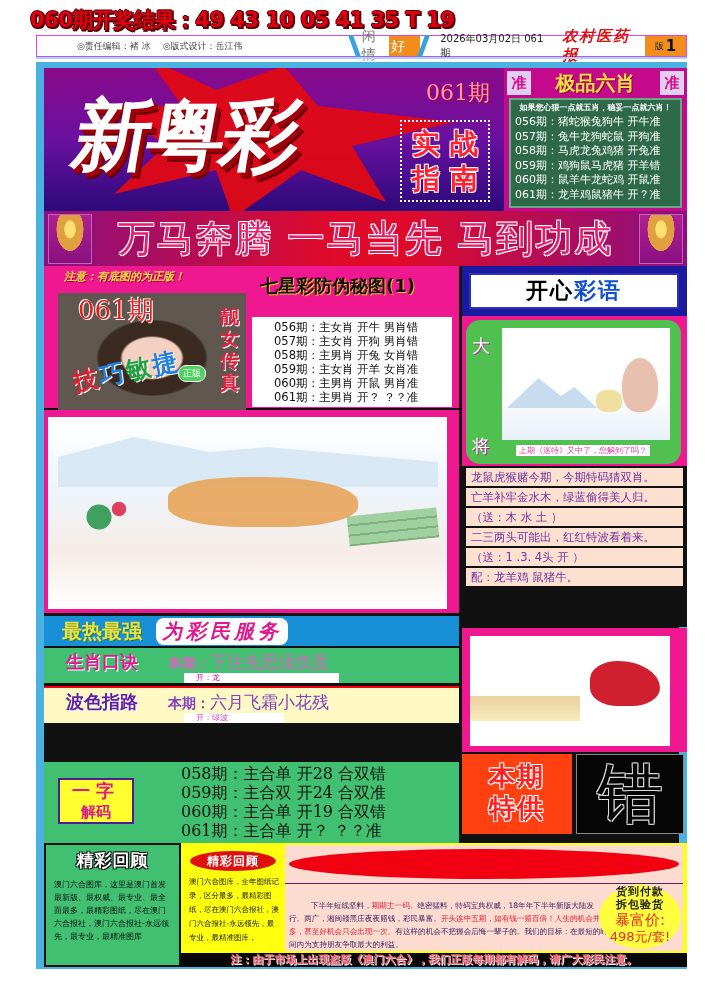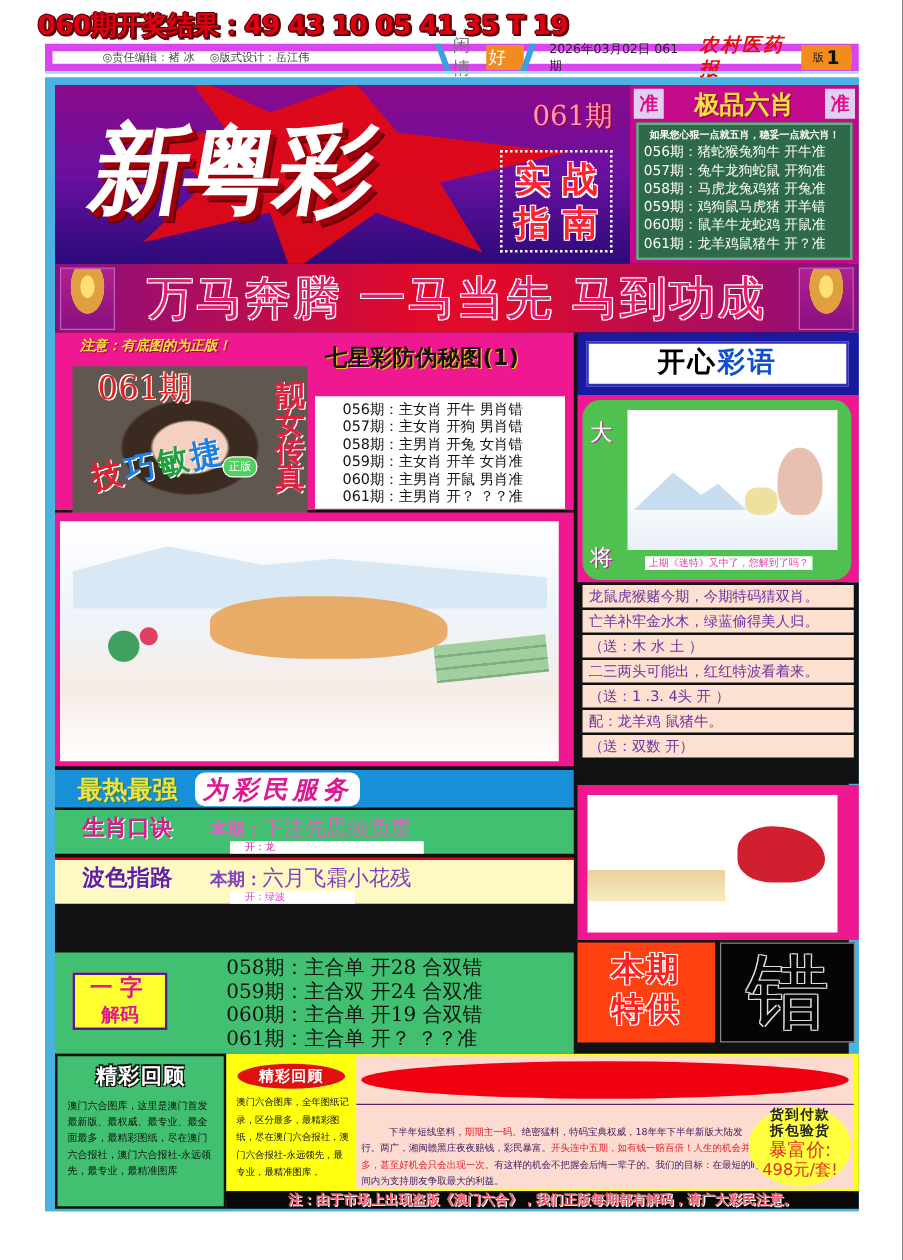--- a/index.html
+++ b/index.html
@@ -1,21 +1,21 @@
 <!DOCTYPE html>
 <html><head>
 <meta charset="utf-8">
 <style>
   * { box-sizing: border-box; margin: 0; padding: 0; }
   body { width: 722px; height: 1008px; background: #ffffff; font-family: "DejaVu Sans", sans-serif; position: relative; overflow: hidden; }
 
   .result-title { position: absolute; left: 30px; top: 6px; font-family: "DejaVu Sans", sans-serif; font-weight: bold; font-size: 21px; color: #e00010; letter-spacing: -0.5px;
     text-shadow: 2px 0 0 #5a0008, -1px 0 0 #5a0008, 0 2px 0 #5a0008, 0 -1px 0 #5a0008, 2px 2px 0 #5a0008; }
 
-  .masthead { position: absolute; left: 36px; top: 35px; width: 651px; height: 22px; border: 6px solid #d946ef; background: #fff; display: flex; align-items: center; font-size: 9px; color: #333; }
+  .masthead { position: absolute; left: 36px; top: 35px; width: 651px; height: 22px; border: 1px solid #d946ef; background: #fff; display: flex; align-items: center; font-size: 9px; color: #333; }
   .masthead .editors { margin-left: 40px; display: flex; gap: 12px; width: 270px; color: #444; }
   .masthead .brand { position: relative; width: 64px; height: 22px; display: flex; align-items: center; margin-left: 18px; }
   .masthead .brand .slash-l { position: absolute; left: -6px; top: 0; width: 5px; height: 22px; background: #3aa0e0; transform: skewX(20deg); }
   .masthead .brand .slash-r { position: absolute; right: -6px; top: 0; width: 5px; height: 22px; background: #3aa0e0; transform: skewX(-20deg); }
   .masthead .brand .b1 { font-family: "DejaVu Serif", serif; font-size: 14px; color: #777; padding-left: 4px; }
   .masthead .brand .b2 { font-family: "DejaVu Serif", serif; font-size: 14px; color: #fff; background: #f28c1c; padding: 0 2px; height: 20px; line-height: 20px; }
   .masthead .date { margin-left: 20px; font-size: 10px; color: #222; }
   .masthead .paper { margin-left: 12px; font-family: "DejaVu Serif", serif; font-size: 15px; font-weight: bold; color: #e01010; font-style: italic; letter-spacing: 2px; }
   .masthead .page { margin-left: auto; background: #f28c1c; height: 20px; width: 42px; display: flex; align-items: center; justify-content: center; gap: 2px; font-size: 9px; color: #222; }
   .masthead .page b { font-size: 15px; color: #111; }
@@ -47,21 +47,21 @@
   .slogan .buddha { position: absolute; top: 3px; width: 44px; height: 50px; background: radial-gradient(ellipse at 50% 30%, #ffe070 0 18%, #e0a040 20% 45%, transparent 46%), linear-gradient(180deg, #b02090, #8a1080); border: 1px solid #c060c0; }
   .slogan .buddha.l { left: 4px; }
   .slogan .buddha.r { right: 4px; }
   .slogan .text { font-family: "DejaVu Serif", serif; font-size: 37px; color: #e0206a; letter-spacing: 2px; text-shadow: 1px 1px 0 #fff, -1px -1px 0 #fff, 1px -1px 0 #fff, -1px 1px 0 #fff; }
 
   
   .qixing { position: absolute; left: 0; top: 198px; width: 415px; height: 142px; background: #f01890; }
   .qixing .note { position: absolute; left: 20px; top: 3px; color: #f0e040; font-size: 11px; font-weight: bold; font-style: italic; text-shadow: 1px 1px 0 #a00040; }
   .qixing .photo { position: absolute; left: 14px; top: 27px; width: 188px; height: 118px; background: radial-gradient(ellipse at 50% 55%, #f4d0c0 0 22%, #3a2a20 24% 40%, #605850 42%); overflow: hidden; }
   .qixing .photo .iss { position: absolute; left: 20px; top: 0; font-family: "DejaVu Serif", serif; font-size: 26px; color: #e02020; text-shadow: 1px 1px 0 #fff, -1px -1px 0 #fff; }
-  .qixing .photo .side { position: absolute; right: 0; top: 12px; width: 26px; font-weight: bold; font-size: 24px; line-height: 22px; color: #e02040; text-shadow: 1px 1px 0 #fff; }
+  .qixing .photo .side { position: absolute; right: 0; top: 12px; width: 26px; font-weight: bold; font-size: 19px; line-height: 22px; color: #e02040; text-shadow: 1px 1px 0 #fff; }
   .qixing .photo .skill { position: absolute; left: 14px; top: 62px; font-weight: bold; font-size: 25px; letter-spacing: 2px; color: #e02030; transform: rotate(-12deg); text-shadow: 1px 1px 0 #fff; }
   .qixing .photo .skill .b { color: #2080e0; }
   .qixing .photo .skill .g { color: #20a040; }
   .qixing .photo .zb { position: absolute; left: 120px; top: 72px; background: #50d060; color: #fff; font-size: 9px; padding: 1px 4px; border-radius: 8px; border: 1px solid #fff; }
   .qixing .title { position: absolute; left: 216px; top: 8px; font-weight: bold; font-size: 18px; color: #111; text-shadow: 1px 1px 0 #f0c020; }
   .qixing .list { position: absolute; left: 208px; top: 51px; width: 200px; height: 90px; background: #fff; padding: 3px 0 0 22px; }
   .qixing .list div { font-size: 11.5px; line-height: 14px; color: #111; white-space: nowrap; }
 
   .pic1 { position: absolute; left: 0; top: 342px; width: 415px; height: 203px; background: #f01890; }
   .pic1 .canvas { position: absolute; left: 4px; top: 7px; width: 399px; height: 192px; background: linear-gradient(180deg, #fff 0%, #eef4fa 40%, #f6ece6 70%, #fff 100%); overflow: hidden; }
@@ -294,21 +294,20 @@
       <div class="cap">上期《迷特》又中了，您解到了吗？</div>
     </div>
 
     <div class="poem">
       <div>龙鼠虎猴赌今期，今期特码猜双肖。</div>
       <div>亡羊补牢金水木，绿蓝偷得美人归。</div>
       <div>（送：木  水  土 ）</div>
       <div>二三两头可能出，红红特波看着来。</div>
       <div>（送：1 .3. 4头  开 ）</div>
       <div>配：龙羊鸡  鼠猪牛。</div>
-      <div>（送：双数  开）</div>
     </div>
 
     <div class="pic2">
       <div class="img">
         <div class="ground"></div>
         <div class="robe"></div>
       </div>
     </div>
 
     <div class="special">

